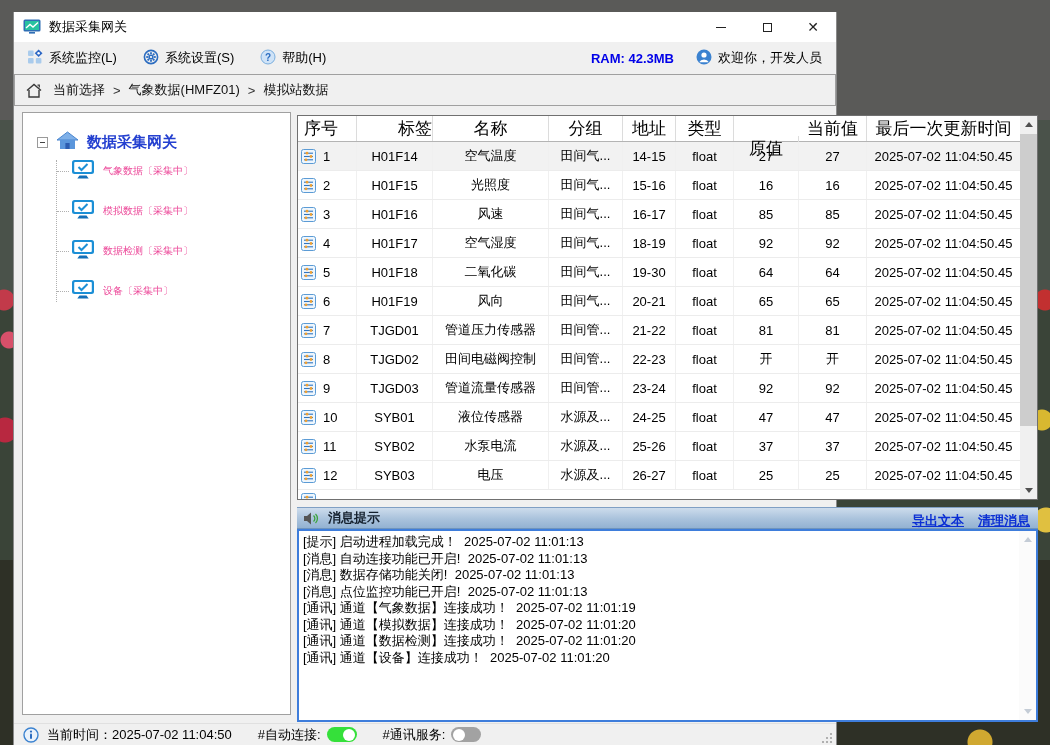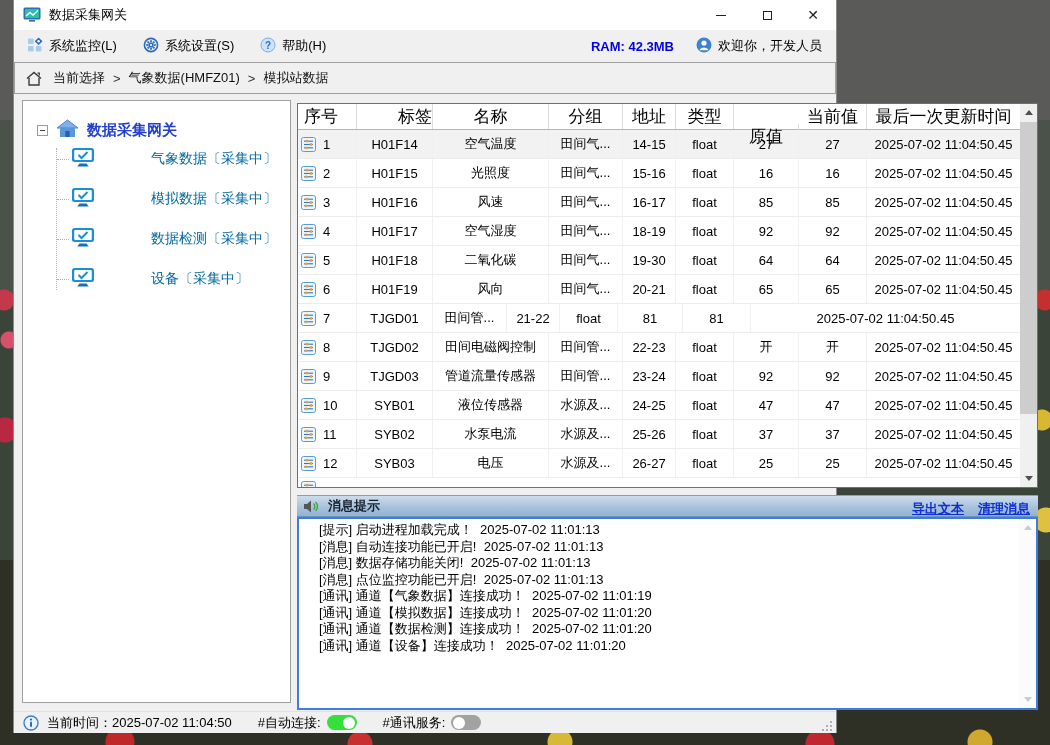--- a/index.html
+++ b/index.html
@@ -14,21 +14,21 @@
       radial-gradient(circle at 1045px 300px, #c23030 0 10px, transparent 11px),
       radial-gradient(circle at 1042px 420px, #d8b830 0 10px, transparent 11px),
       radial-gradient(circle at 1046px 520px, #e0c040 0 12px, transparent 13px),
       radial-gradient(circle at 120px 742px, #c02828 0 14px, transparent 15px),
       radial-gradient(circle at 360px 744px, #c83030 0 12px, transparent 13px),
       radial-gradient(circle at 560px 742px, #d8b838 0 12px, transparent 13px),
       radial-gradient(circle at 820px 744px, #c02830 0 14px, transparent 15px),
       radial-gradient(circle at 980px 742px, #d0a830 0 12px, transparent 13px),
       linear-gradient(180deg, #5a5a58 0 120px, #4a524a 120px 300px, #3a4438 300px 560px, #2e3026 560px 100%);
   }
-  .window { position:absolute; left:13px; top:0; width:824px; height:733px;
+  .window { position:absolute; left:13px; top:12px; width:824px; height:733px;
     background:#f0f0f0; border:1px solid #8a8a8a; border-top:none; }
 
   
   .titlebar { position:absolute; left:0; top:0; width:100%; height:30px; background:#ffffff;
     display:flex; align-items:center; }
   .app-icon { margin-left:9px; display:flex; }
   .title-text { margin-left:8px; font-size:13px; color:#000; }
   .win-controls { margin-left:auto; display:flex; height:100%; }
   .win-btn { width:46px; height:100%; display:flex; align-items:center; justify-content:center;
     color:#222; font-size:13px; cursor:default; }
@@ -59,21 +59,21 @@
   .expander { width:11px; height:11px; border:1px solid #9a9a9a; background:#fff;
     position:relative; flex:none; }
   .expander::after { content:''; position:absolute; left:2px; top:4px; width:5px;
     border-top:1px solid #444; }
   .tree-root-label { color:#2440d0; font-weight:bold; font-size:15px; }
   .tree-items { list-style:none; margin:6px 0 0 33px; border-left:1px dotted #b0b0b0; }
   .tree-item { display:flex; align-items:center; gap:8px; margin:0 0 18px 0; padding-left:14px;
     position:relative; height:22px; }
   .tree-item::before { content:''; position:absolute; left:0; top:11px; width:12px;
     border-top:1px dotted #b0b0b0; }
-  .tree-item-label { font-size:14px; color:#0369a1;margin-left:48px; }
+  .tree-item-label { font-size:10px; color:#ec4899; }
 
   
   .table-panel { position:absolute; left:283px; top:103px; width:741px; height:385px;
     background:#fff; border:1px solid #707070; overflow:hidden; display:flex; }
   .table-body { flex:1; overflow:hidden; }
   .thead { display:flex; height:26px; align-items:center; border-bottom:1px solid #b4b4b4;
     background:#fff; font-size:17px; color:#000; }
   .thead span { display:block; text-align:center; border-right:1px solid #dcdcdc; height:100%;
     line-height:26px; overflow:hidden; white-space:nowrap; }
   .thead span:nth-of-type(1){ width:59px; text-align:left; padding-left:6px; }
@@ -115,21 +115,21 @@
   .msg-header { position:absolute; left:283px; top:495px; width:741px; height:22px;
     background:linear-gradient(180deg,#cddcec 0%,#a9c2dc 55%,#93b2d2 100%);
     border-top:1px solid #7f9fc4; border-bottom:1px solid #6f94bc;
     display:flex; align-items:center; font-size:13px; color:#102030; }
   .msg-header .spk { margin:0 8px 0 6px; display:flex; }
   .msg-title { font-weight:bold; color:#14202e; }
   .msg-links { margin-left:auto; display:flex; gap:14px; padding-right:8px; }
   .msg-link { color:#0b2fd4; font-weight:bold; text-decoration:underline; font-size:13px; cursor:pointer;margin-top:6px; }
   .msg-box { position:absolute; left:283px; top:517px; width:741px; height:193px;
     background:#fff; border:2px solid #3e7ddb; display:flex; }
-  .log-lines { flex:1; padding:3px 2px 0 20px; overflow:hidden; }
+  .log-lines { flex:1; padding:3px 2px 0 4px; overflow:hidden; }
   .log-line { font-size:13px; color:#000; line-height:16.5px; white-space:pre; }
 
   
   .statusbar { position:absolute; left:0; top:711px; width:100%; height:22px; background:#f0f0f0;
     display:flex; align-items:center; font-size:13px; color:#000; border-top:1px solid #e0e0e0; }
   .statusbar .info { margin:0 8px 0 9px; display:flex; }
   .sb-item { margin-right:26px; display:flex; align-items:center; gap:6px; }
   .toggle { width:30px; height:15px; border-radius:8px; position:relative; display:inline-block; }
   .toggle .knob { position:absolute; top:1.5px; width:12px; height:12px; border-radius:50%; background:#fff; }
   .toggle.on { background:#35e03a; } .toggle.on .knob { right:2px; }
@@ -476,20 +476,21 @@
                 <line x1="3" y1="4.2" x2="12" y2="4.2" stroke="#2f75c0" stroke-width="1.1"></line>
                 <line x1="3" y1="7.5" x2="12" y2="7.5" stroke="#2f75c0" stroke-width="1.1"></line>
                 <line x1="3" y1="10.8" x2="12" y2="10.8" stroke="#2f75c0" stroke-width="1.1"></line>
                 <circle cx="6" cy="4.2" r="1.4" fill="#f0a030"></circle>
                 <circle cx="10" cy="7.5" r="1.4" fill="#f0a030"></circle>
                 <circle cx="5" cy="10.8" r="1.4" fill="#f0a030"></circle>
               </svg>
               <span>7</span>
             </span>
             <span class="cell cell-tag">TJGD01</span>
+            <span class="cell cell-name">管道压力传感器</span>
             <span class="cell cell-group">田间管...</span>
             <span class="cell cell-addr">21-22</span>
             <span class="cell cell-type">float</span>
             <span class="cell cell-raw">81</span>
             <span class="cell cell-cur">81</span>
             <span class="cell cell-time">2025-07-02 11:04:50.45</span>
           </div>
 
           <div class="trow">
             <span class="cell cell-no">

